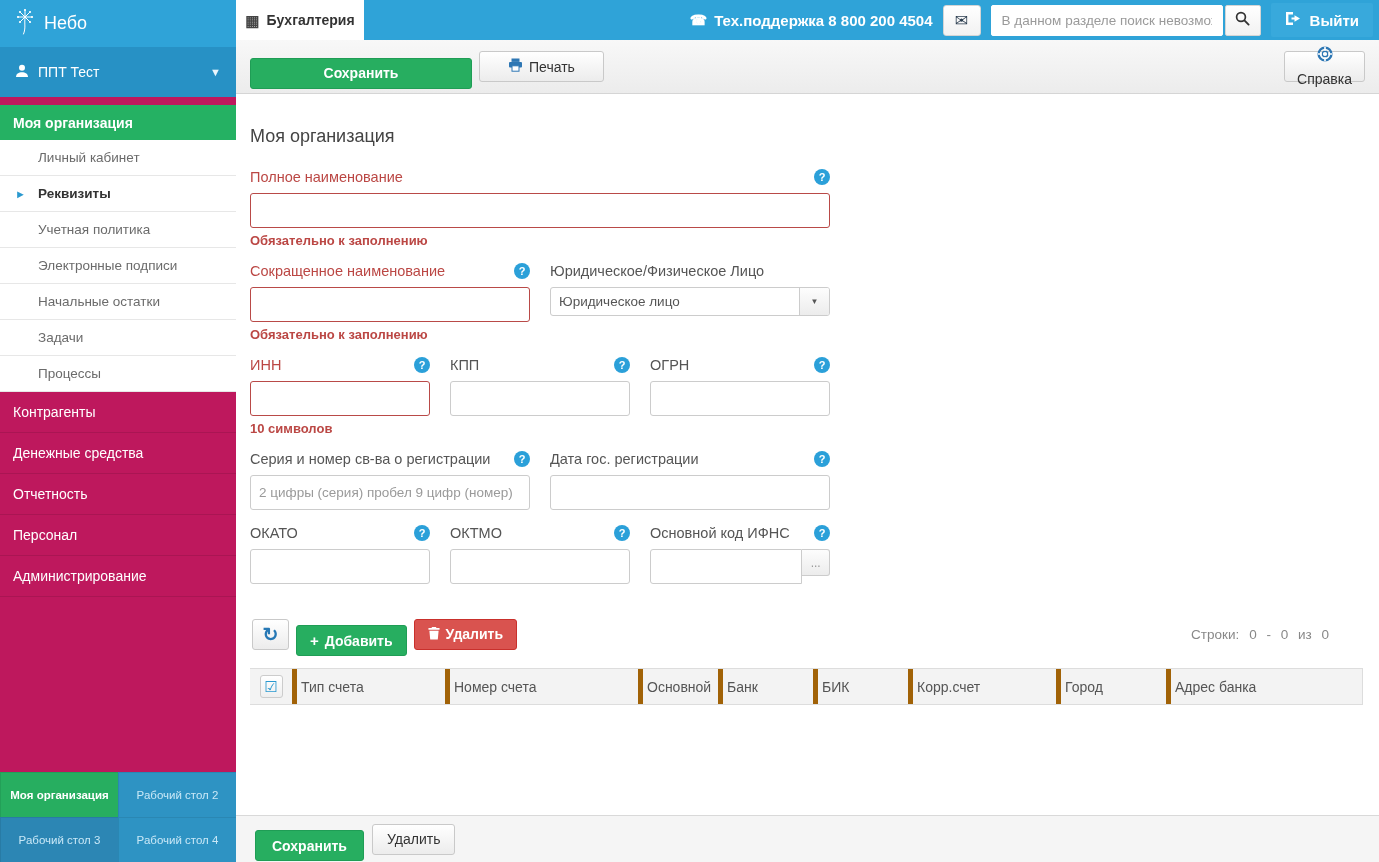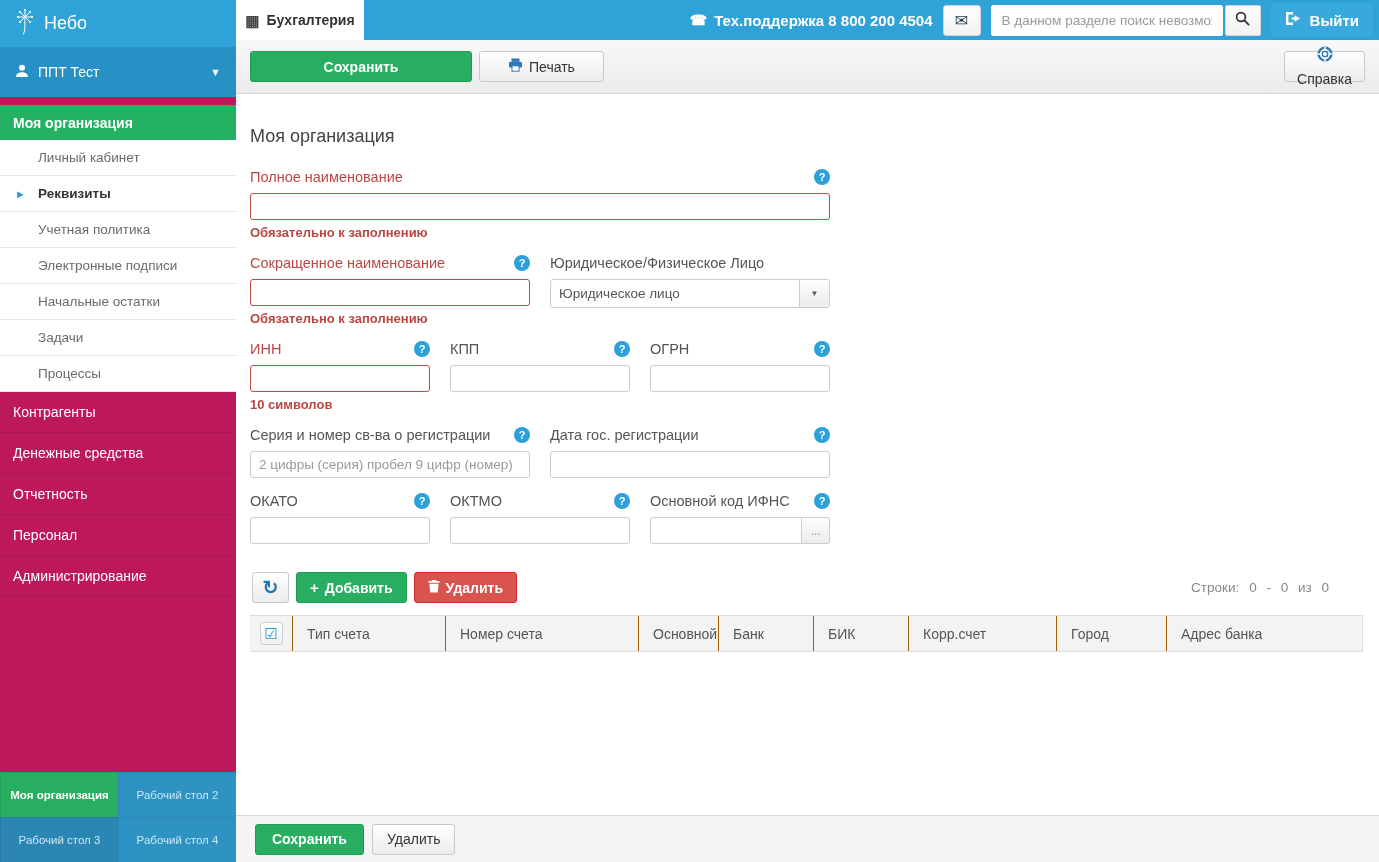--- a/index.html
+++ b/index.html
@@ -35,40 +35,40 @@
   .phone-glyph { font-size:14px; }
   .mail-btn { width:38px; height:31px; background:linear-gradient(#fff,#f2f2f2); border:1px solid #d5d5d5; border-radius:3px; display:flex; align-items:center; justify-content:center; color:#2c3e50; font-size:16px; cursor:pointer; }
   .search-box { display:flex; align-items:center; gap:2px; }
   .search-input { width:232px; height:31px; border:1px solid #fff; border-radius:2px; padding:0 10px; font-size:13.5px; color:#555; outline:none; }
   .search-input::placeholder { color:#9a9a9a; }
   .search-btn { width:36px; height:31px; background:linear-gradient(#fff,#f2f2f2); border:1px solid #d5d5d5; border-radius:2px; display:flex; align-items:center; justify-content:center; cursor:pointer; }
   .logout-btn { height:34px; background:#38a9dc; border:none; border-radius:2px; color:#fff; font-size:15px; font-weight:bold; display:flex; align-items:center; gap:8px; padding:0 14px; cursor:pointer; }
 
   .toolbar { height:54px; background:linear-gradient(#f8f8f8,#ececec); border-bottom:1px solid #d5d5d5; display:flex; align-items:center; gap:7px; padding:0 14px; flex-shrink:0; }
   .btn { border-radius:3px; font-size:14px; cursor:pointer; display:flex; align-items:center; justify-content:center; gap:6px; font-family:"Liberation Sans",sans-serif; }
-  .btn-green { background:#27ae60; border:1px solid #1f9d55; color:#fff; font-weight:bold; }
+  .btn-green { background:#27ae60; border:1px solid #1f9d55; color:#fff; font-weight:bold;margin-top:13px; }
   .btn-gray { background:linear-gradient(#fff,#ececec); border:1px solid #c9c9c9; color:#333; }
   .btn-red { background:#d9534f; border:1px solid #c9302c; color:#fff; font-weight:bold; }
   .btn-save-top { width:222px; height:31px; }
   .btn-print { height:31px; padding:0 28px; }
   .btn-help { height:31px; padding:0 12px; margin-left:auto;flex-direction:column; }
 
   
   .content { flex:1; background:#fff; padding:0 16px 0 14px; overflow:hidden; }
   .page-title { font-size:18px; font-weight:normal; color:#444; margin:32px 0 22px; }
   .frow { display:flex; gap:20px; margin-bottom:15px; align-items:flex-start; }
   .field { }
   .w-full { width:580px; }
   .w-half { width:280px; }
   .w-third { width:180px; }
   .label-row { display:flex; justify-content:space-between; align-items:flex-start; margin-bottom:6px; height:18px; }
   .flabel { font-size:14.5px; color:#555; }
   .flabel.red { color:#bb4744; }
   .help-badge { width:16px; height:16px; border-radius:50%; background:#2ba0d9; color:#fff; font-size:11px; font-weight:bold; display:flex; align-items:center; justify-content:center; cursor:pointer; flex-shrink:0; }
-  input.text { width:100%; height:27px; border:1px solid #ccc; border-radius:3px; padding:0 8px; font-size:13.5px; color:#555; outline:none; }
+  input.text { width:100%; height:35px; border:1px solid #ccc; border-radius:3px; padding:0 8px; font-size:13.5px; color:#555; outline:none; }
   input.text::placeholder { color:#9a9a9a; }
   input.invalid { border-color:#b94a48; }
   .hint { color:#bb4744; font-weight:bold; font-size:13px; margin-top:5px; }
   .select { width:100%; height:29px; border:1px solid #ccc; border-radius:3px; background:#fff; display:flex; align-items:stretch; cursor:pointer; overflow:hidden; }
   .select-value { flex:1; display:flex; align-items:center; padding:0 8px; font-size:13.5px; color:#555; }
   .select-caret { width:30px; border-left:1px solid #ccc; background:linear-gradient(#fdfdfd,#ececec); display:flex; align-items:center; justify-content:center; color:#555; font-size:8px; }
   .input-group { display:flex; }
   .input-group input.text { border-radius:3px 0 0 3px; }
   .browse-btn { width:33px; height:27px; border:1px solid #ccc; border-left:none; border-radius:0 3px 3px 0; background:linear-gradient(#fdfdfd,#ececec); color:#999; font-size:12px; cursor:pointer; }
 
@@ -79,21 +79,21 @@
 
   
   .grid-toolbar { display:flex; align-items:center; gap:7px; padding:13px 2px 12px; }
   .btn-refresh { width:37px; height:31px; font-size:19px; font-weight:bold; color:#2678b5; padding:0; }
   .btn-add { height:31px; padding:0 13px; }
   .btn-del { height:31px; padding:0 13px; }
   .plus-glyph { font-weight:bold; font-size:15px; }
   .rows-info { margin-left:auto; color:#888; font-size:13.5px; padding-right:32px; display:flex; gap:10px;align-items:center; }
   .rows-info .nums { word-spacing:6px; }
   .thead { display:flex; background:#f3f3f3; border-top:1px solid #ddd; border-bottom:1px solid #ddd; border-right:1px solid #ddd; height:37px; align-items:center; }
-  .th { font-size:14px; color:#555; padding:0 14px; border-left:1px solid #a16207; height:100%; display:flex; align-items:center; }
+  .th { font-size:14px; color:#555; padding:0 4px; border-left:5px solid #a16207; height:100%; display:flex; align-items:center; }
   .th:first-child { border-left:none; }
   .th-check { width:42px; justify-content:center; padding:0; }
   .th-c1 { width:153px; } .th-c2 { width:193px; } .th-c3 { width:80px; }
   .th-c4 { width:95px; }  .th-c5 { width:95px; }  .th-c6 { width:148px; }
   .th-c7 { width:110px; } .th-c8 { flex:1; }
   .checkbox-btn { width:23px; height:23px; border:1px solid #ccc; border-radius:3px; background:linear-gradient(#fff,#efefef); display:flex; align-items:center; justify-content:center; cursor:pointer; }
   .checkbox-glyph { color:#2a99cf; font-size:15px; line-height:1; }
 
   
   .footer { height:47px; background:#f5f5f5; border-top:1px solid #d9d9d9; display:flex; align-items:center; gap:8px; padding:0 19px; flex-shrink:0; }

